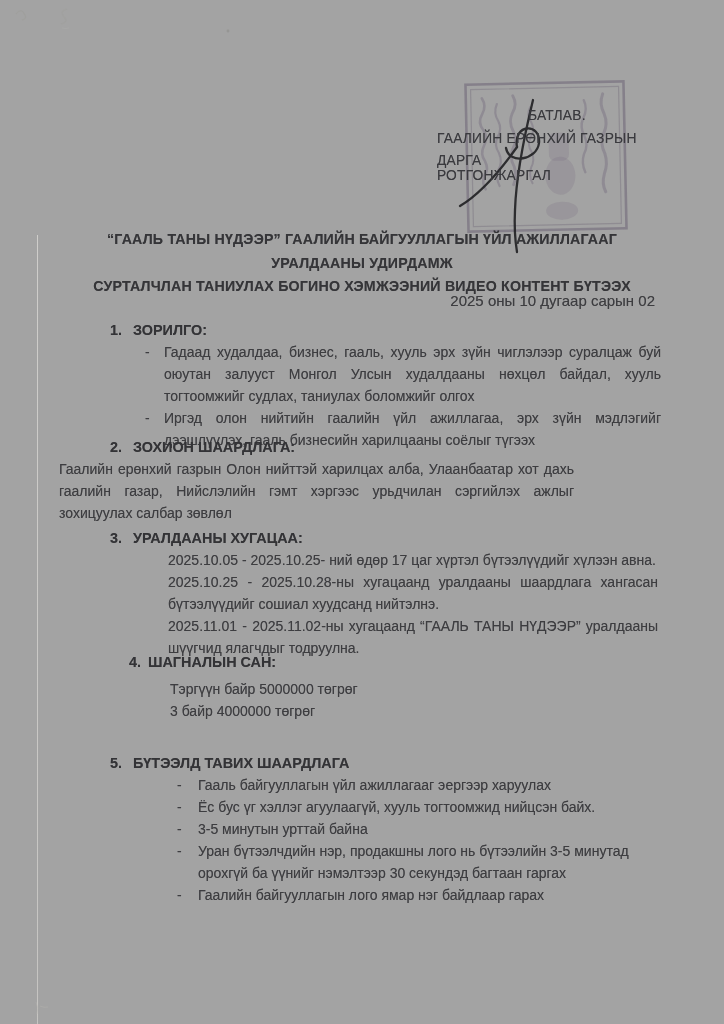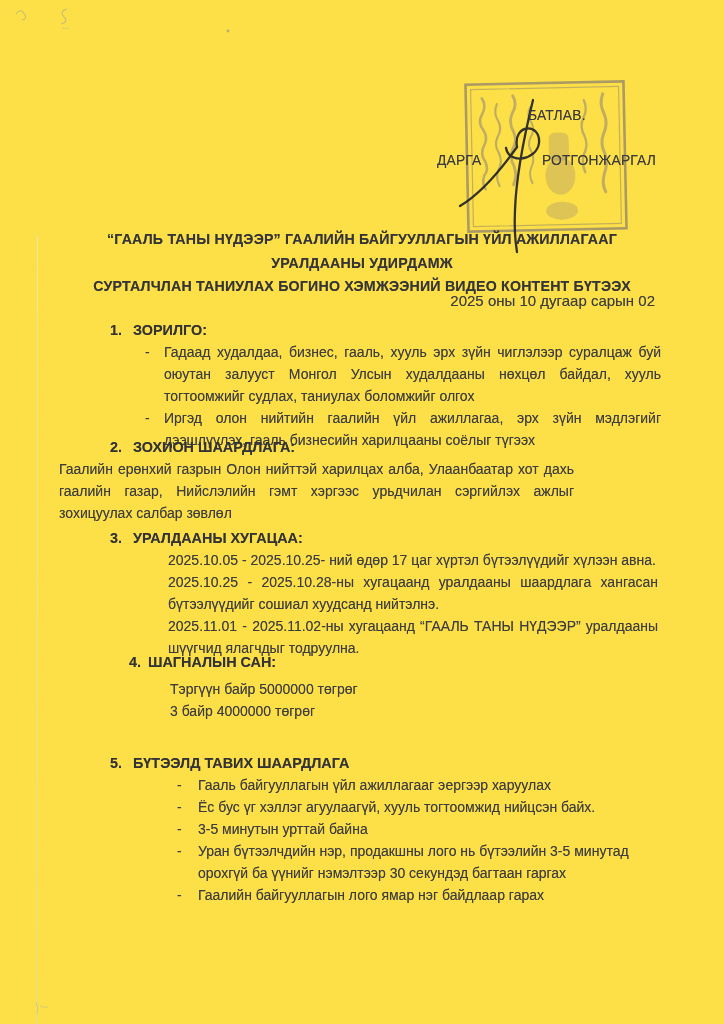--- a/index.html
+++ b/index.html
@@ -1,18 +1,18 @@
 <!DOCTYPE html>
 <html><head>
 <meta charset="utf-8">
 <style>
   html,body { margin:0; padding:0; background:#e8e8e8; }
   .page {
     position:relative; width:724px; height:1024px; margin:0 auto;
-    background:#fde047; overflow:hidden;
+    background:#a3a3a3; overflow:hidden;
     font-family:"Liberation Sans", sans-serif;
     color:#3d3d40;
     box-shadow:0 0 6px rgba(0,0,0,.25);
   }
   .txt-soft { text-shadow:0 0 .4px rgba(62,62,66,.55); }
 
   
   .edge-line { position:absolute; left:37px; top:235px; bottom:0; width:1.4px;
     background:linear-gradient(#e6e4e0, #d8d6d2); opacity:.65; }
   .pencil-marks { position:absolute; left:0; top:0; }
@@ -20,21 +20,21 @@
 
   
   .approval { position:absolute; left:437px; top:75px; width:226px; height:200px;
     font-size:13.8px; color:#3a3a3e; letter-spacing:.2px; }
   .stamp { position:absolute; left:28px; top:6px; transform:rotate(-1.2deg); }
   .signature { position:absolute; left:0; top:0; }
   .app-l1 { position:absolute; top:33px; left:91px; }
   .app-l2 { position:absolute; top:56px; left:0; width:219px;
     display:flex; justify-content:space-between; white-space:nowrap; }
   .app-l3 { position:absolute; top:78px; left:0; width:219px;
-    display:flex; justify-content:space-between; }
+    display:flex; justify-content:space-between;flex-direction:column; }
 
   
   .title { position:absolute; top:228px; left:55px; width:614px; text-align:center;
     font-weight:700; font-size:14.2px; line-height:23.5px; color:#353538; letter-spacing:.2px; }
   .date  { position:absolute; top:292px; right:69px; font-size:15px; }
 
   
   .sec { position:absolute; left:0; right:0; font-size:14px; line-height:22px; }
   .s1 { top:319px; } .s2 { top:436px; } .s3 { top:527px; } .s4 { top:651px; } .s5 { top:752px; }
   .h-row { display:flex; font-weight:700; font-size:14.4px; color:#333336; }
@@ -92,20 +92,23 @@
 
     <svg class="signature" width="226" height="200" viewBox="0 0 226 200">
       <g fill="none" stroke="#232326" stroke-width="2.3" stroke-linecap="round" opacity=".92">
         <path d="M 96 25 C 87 62, 79 105, 78 135 C 77 155, 78 165, 80 177"></path>
         <path d="M 23 131 C 38 122, 58 103, 80 72"></path>
         <path d="M 80 72 C 76 48, 104 48, 102 68 C 100 85, 72 90, 69 73"></path>
       </g>
     </svg>
 
     <div class="app-l1">БАТЛАВ.</div>
+    <div class="app-l2">
+      <span>ГААЛИЙН ЕРӨНХИЙ ГАЗРЫН</span>
+    </div>
     <div class="app-l3">
       <span>ДАРГА</span>
       <span>РОТГОНЖАРГАЛ</span>
     </div>
   </div>
 
   <div class="title">
     <div>“ГААЛЬ ТАНЫ НҮДЭЭР” ГААЛИЙН БАЙГУУЛЛАГЫН ҮЙЛ АЖИЛЛАГААГ</div>
     <div>УРАЛДААНЫ УДИРДАМЖ</div>
     <div>СУРТАЛЧЛАН ТАНИУЛАХ БОГИНО ХЭМЖЭЭНИЙ ВИДЕО КОНТЕНТ БҮТЭЭХ</div>

